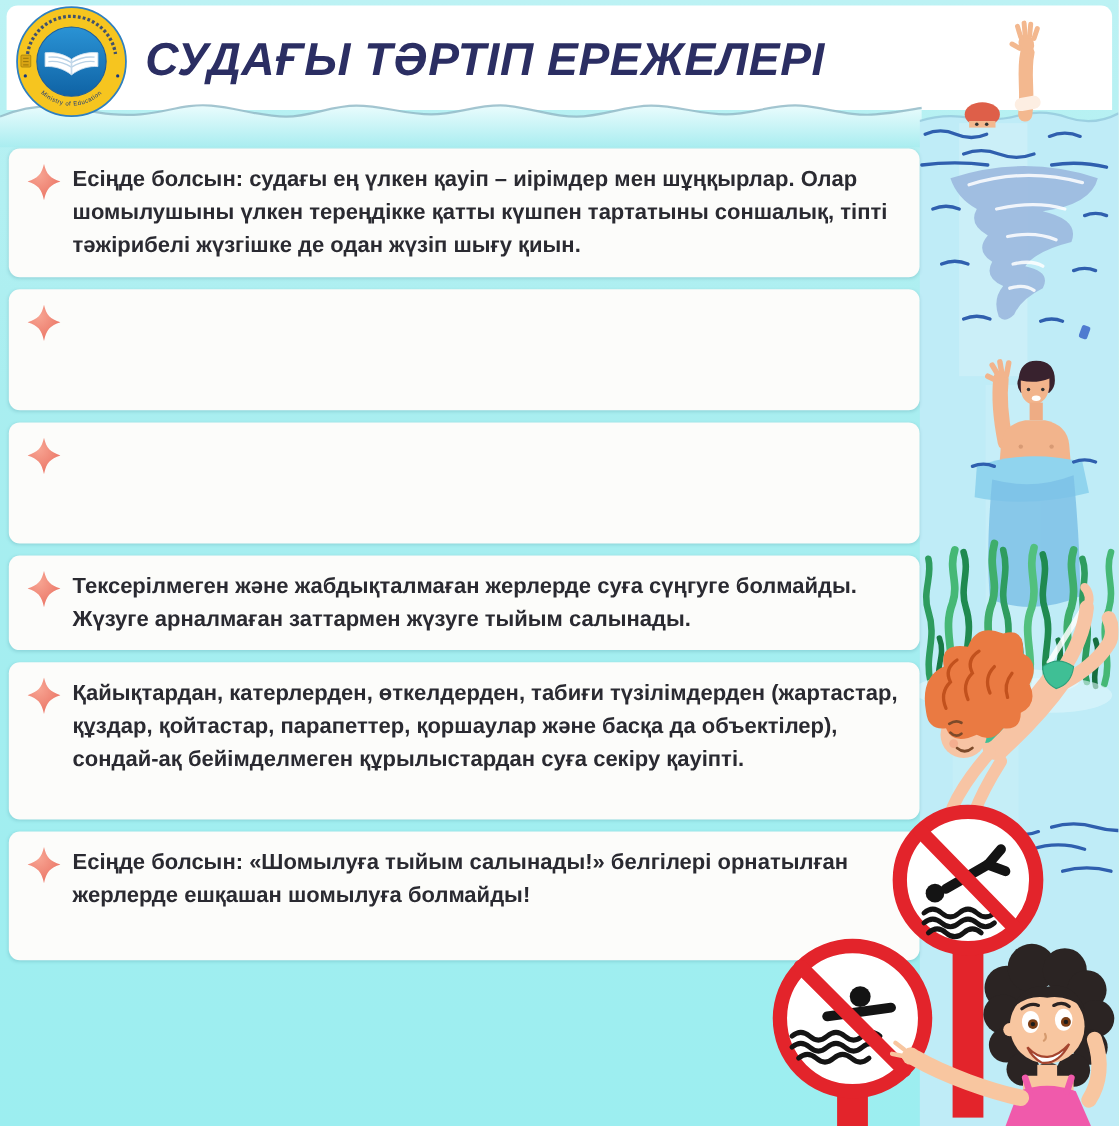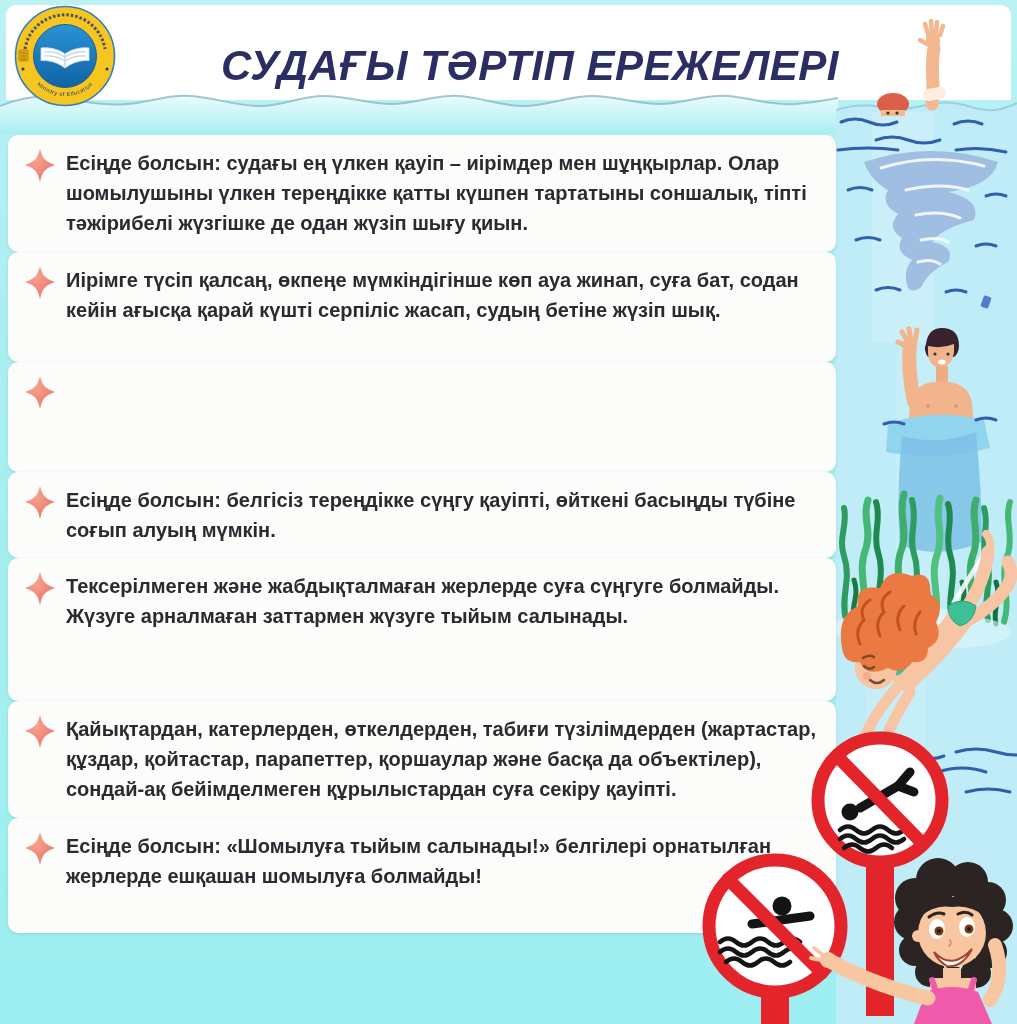--- a/index.html
+++ b/index.html
@@ -3,28 +3,28 @@
 <meta charset="utf-8">
 <style>
   html,body{margin:0;padding:0;background:#dfeff1;}
   .poster{
     position:relative;width:1017px;height:1024px;overflow:hidden;
     background:linear-gradient(180deg,#bcf2f4 0%,#a9eef0 35%,#9ceef0 100%);
     font-family:"Liberation Sans",sans-serif;
   }
   .header{position:absolute;left:6px;top:5px;width:1005px;height:95px;background:#ffffff;border-radius:10px 10px 0 0;z-index:1;}
   .title{
-    position:absolute;left:128px;top:26px;width:772px;margin:16px;z-index:4;
-    text-align:center;font-size:42px;font-weight:bold;font-style:italic;
+    position:absolute;left:128px;top:26px;width:772px;margin:4px;z-index:4;
+    font-size:42px;font-weight:bold;font-style:italic;
     color:#2b2e63;letter-spacing:.5px;
   }
   .logo{position:absolute;left:14px;top:5px;z-index:5;}
   .wave{position:absolute;left:0;top:80px;z-index:2;}
   .panel{position:absolute;left:836px;top:0;width:181px;height:1024px;z-index:3;}
-  .rules{position:absolute;left:8px;top:135px;width:828px;z-index:4;display:flex;flex-direction:column;}
+  .rules{position:absolute;left:8px;top:135px;width:828px;z-index:4;display:flex;flex-direction:column;gap:11px;}
   .card{
     position:relative;background:#fcfcfa;border-radius:10px;
     box-shadow:0 1px 3px rgba(40,110,125,.18);
     padding:13px 14px 13px 58px;box-sizing:border-box;
   }
   .card:nth-child(1){min-height:117px}
   .card:nth-child(2){min-height:110px}
   .card:nth-child(3){min-height:110px}
   .card:nth-child(4){min-height:83px}
   .card:nth-child(5){min-height:143px}
@@ -231,32 +231,25 @@
     <div class="card">
       <svg class="star" viewBox="0 0 30 33">
           <use href="#sparklePath" fill="url(#starGrad)"></use>
         </svg>
       <p>Есіңде болсын: судағы ең үлкен қауіп – иірімдер мен шұңқырлар. Олар шомылушыны үлкен тереңдікке қатты күшпен тартатыны соншалық, тіпті тәжірибелі жүзгішке де одан жүзіп шығу қиын.</p>
     </div>
     <div class="card">
       <svg class="star" viewBox="0 0 30 33">
           <use href="#sparklePath" fill="url(#starGrad)"></use>
         </svg>
-      <p>Иірімге түсіп қалсаң, өкпеңе мүмкіндігінше көп ауа жинап, суға бат, содан кейін ағысқа қарай күшті серпіліс жасап, судың бетіне жүзіп шық.</p>
-    </div>
-    <div class="card">
-      <svg class="star" viewBox="0 0 30 33">
-          <use href="#sparklePath" fill="url(#starGrad)"></use>
-        </svg>
-    </div>
-    <div class="card">
-      <svg class="star" viewBox="0 0 30 33">
-          <use href="#sparklePath" fill="url(#starGrad)"></use>
-        </svg>
-      <p>Есіңде болсын: белгісіз тереңдікке сүңгу қауіпті, өйткені басыңды түбіне соғып алуың мүмкін.</p>
+    </div>
+    <div class="card">
+      <svg class="star" viewBox="0 0 30 33">
+          <use href="#sparklePath" fill="url(#starGrad)"></use>
+        </svg>
     </div>
     <div class="card">
       <svg class="star" viewBox="0 0 30 33">
           <use href="#sparklePath" fill="url(#starGrad)"></use>
         </svg>
       <p>Тексерілмеген және жабдықталмаған жерлерде суға сүңгуге болмайды. Жүзуге арналмаған заттармен жүзуге тыйым салынады.</p>
     </div>
     <div class="card">
       <svg class="star" viewBox="0 0 30 33">
           <use href="#sparklePath" fill="url(#starGrad)"></use>

